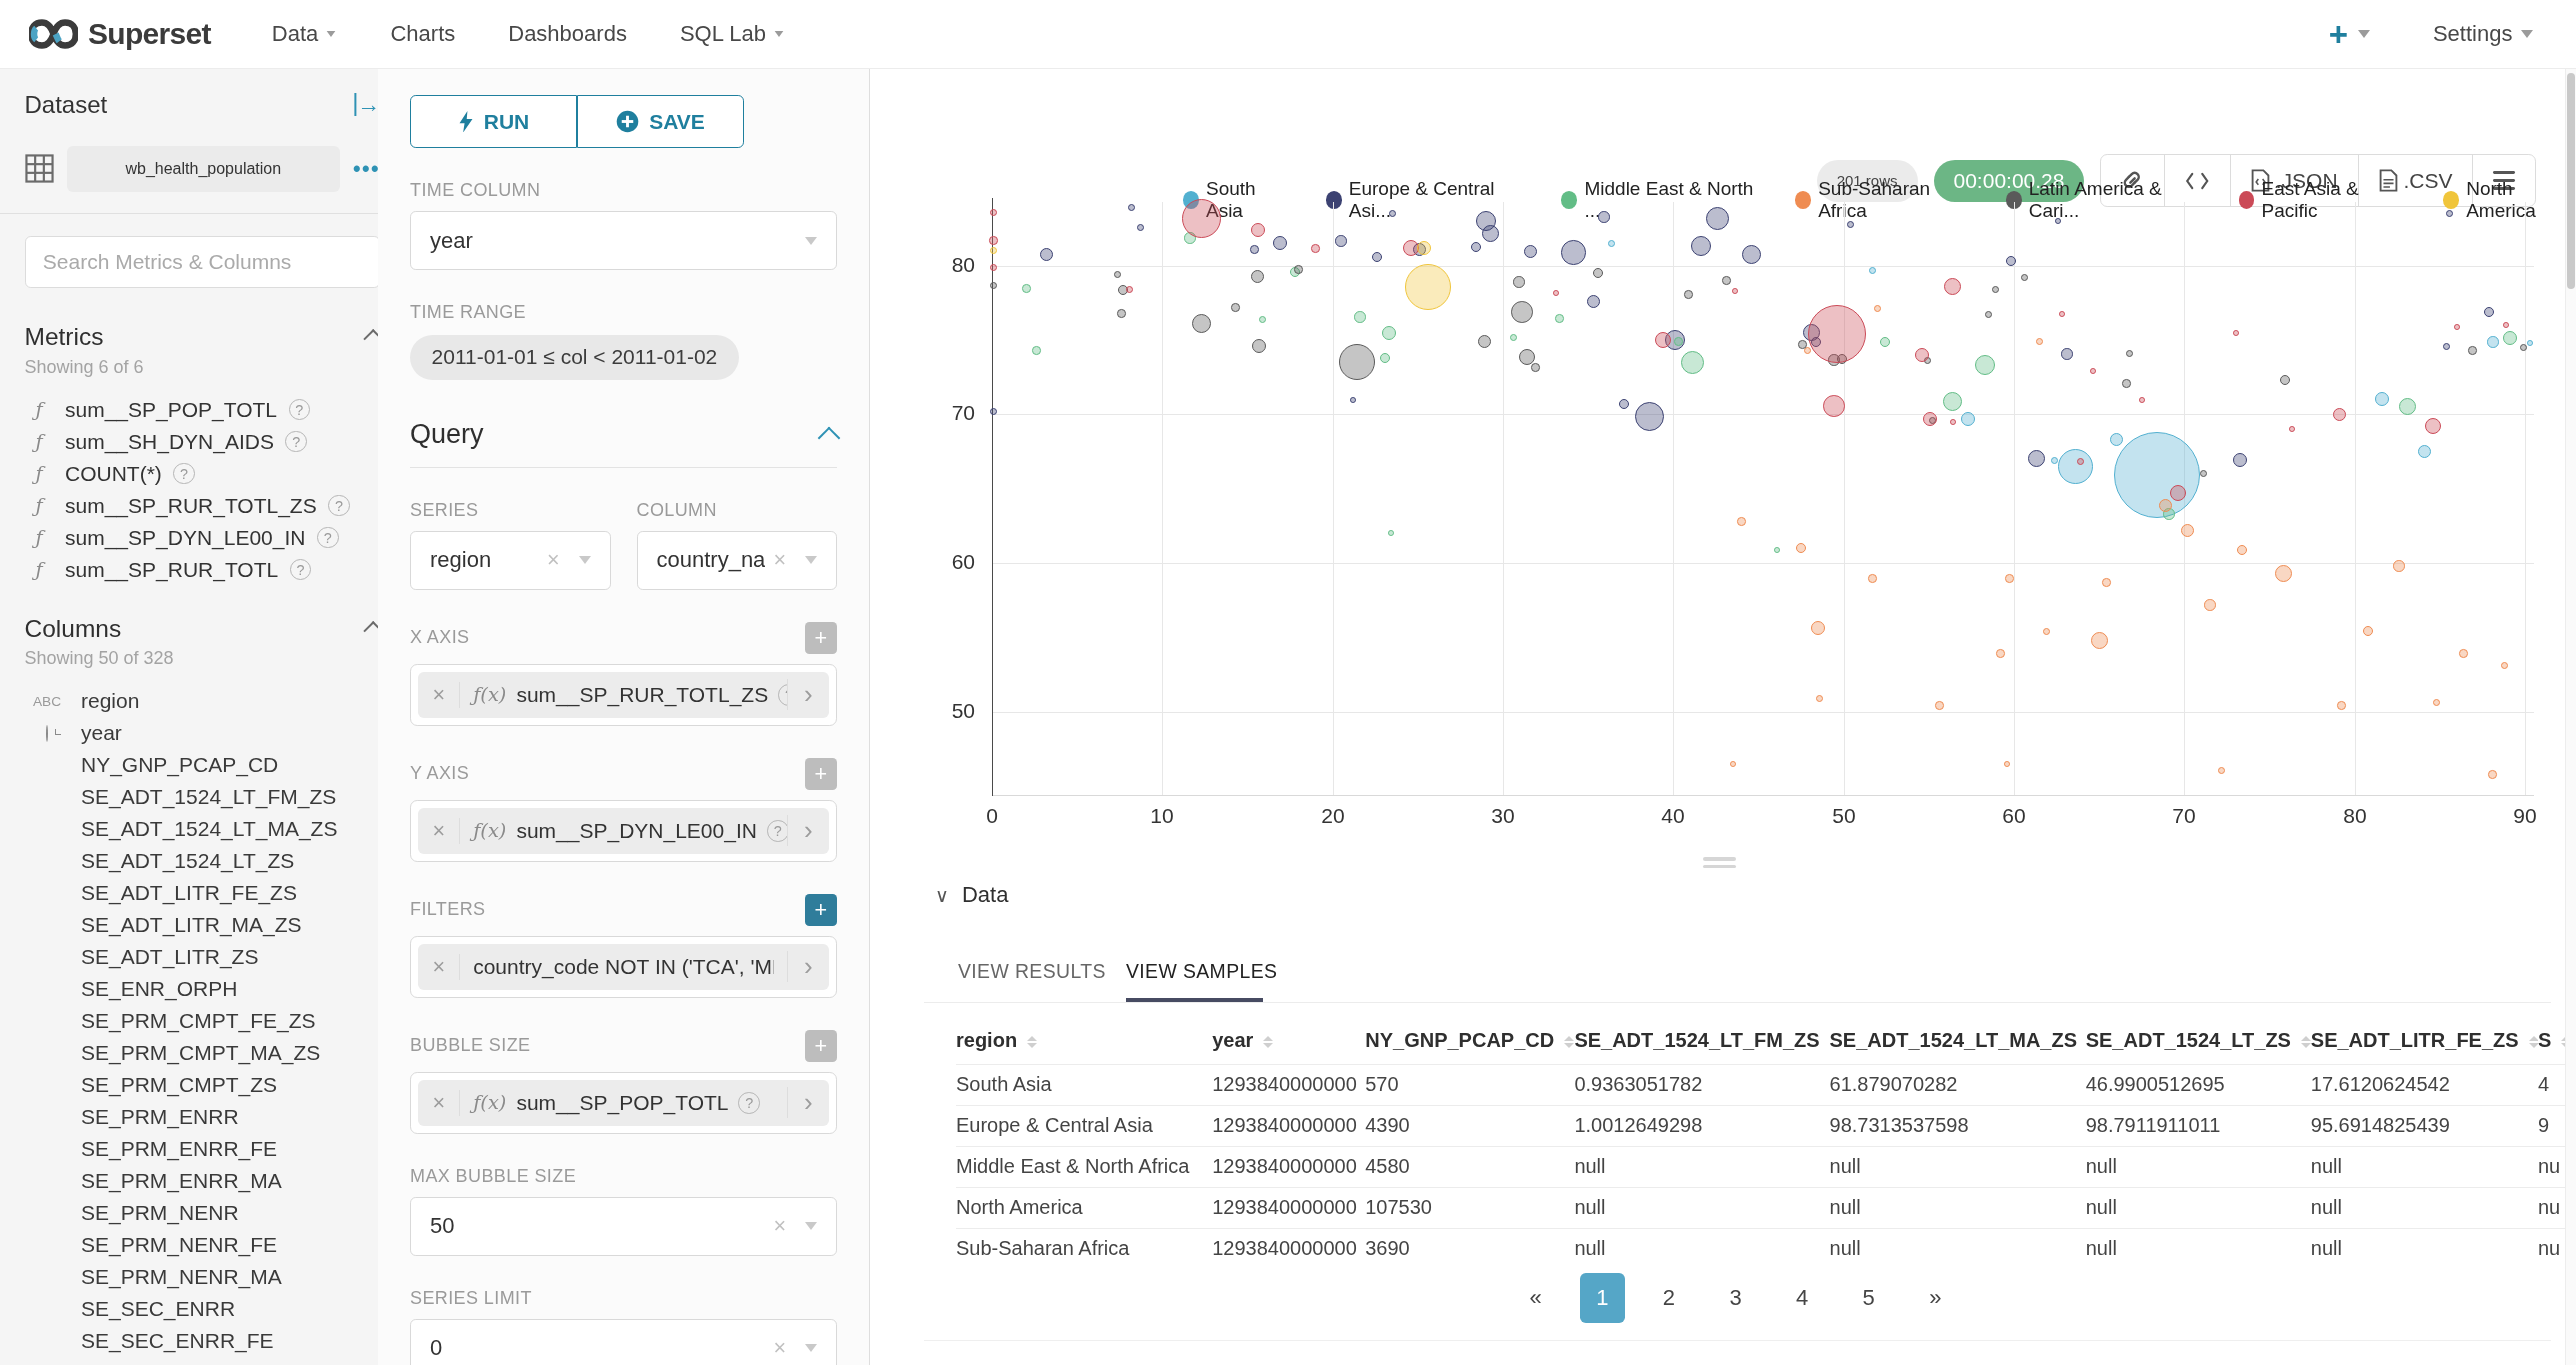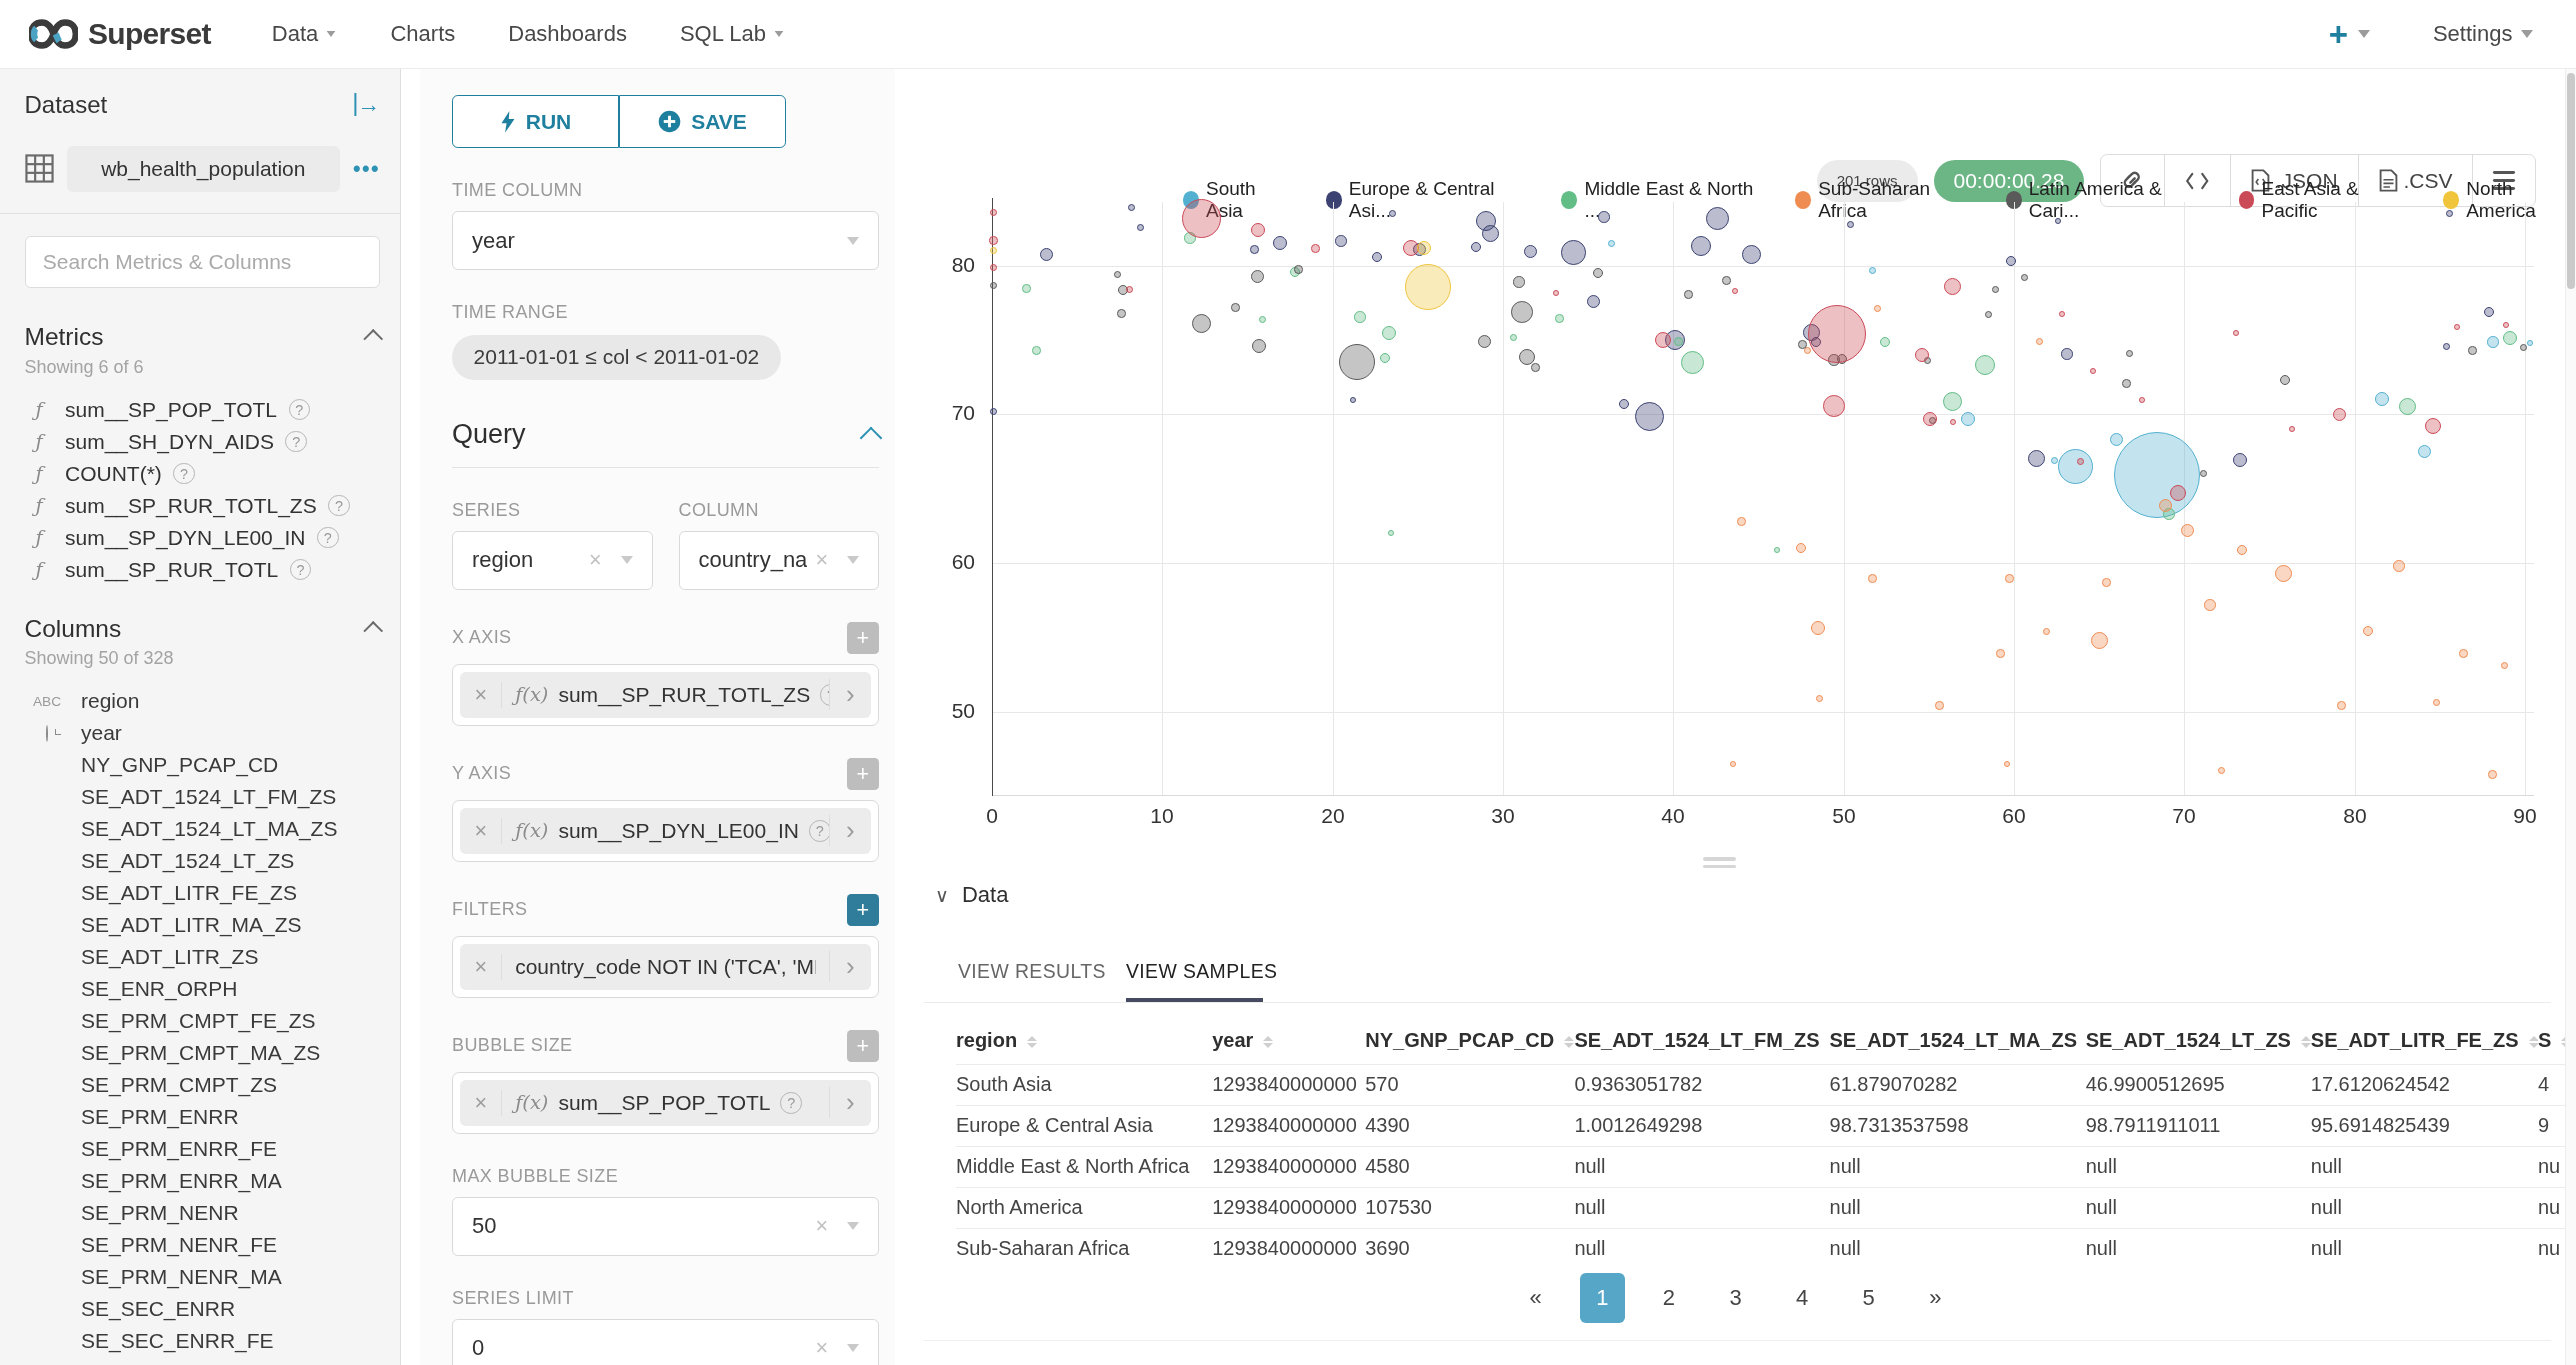--- a/index.html
+++ b/index.html
@@ -22,21 +22,21 @@
   
   .sidebar { position:absolute; left:0; top:69px; width:401px; height:1297px; background:#f5f5f5;
     border-right:0.7px solid #dedede; overflow:hidden; padding:21.6px 20px 0 24.5px; }
   .ds-head { display:flex; align-items:center; justify-content:space-between; }
   .ds-title { font-size:24px; color:#333; }
   .collapse-ic { color:#2e92b4; font-size:23px; font-weight:bold; border-right:2.9px solid #2e92b4;
     padding-right:1.4px; line-height:1; transform:scaleX(-1); }
   .ds-row { display:flex; align-items:center; margin-top:27px; gap:13px; }
   .grid-ic { width:29px; height:29px; flex:0 0 auto; }
   .ds-pill { background:#ebebeb; border-radius:5.8px; height:46px; flex:1; display:flex;
-    align-items:center; justify-content:center; font-size:21px; color:#333; }
+    align-items:center; justify-content:center; font-size:16px; color:#333; }
   .dots { color:#2e92b4; font-size:21.6px; font-weight:bold; letter-spacing:1.4px; }
   .ds-divider { border-top:0.7px solid #e0e0e0; margin:21.6px -20px 0 -24.5px; }
   .search-box { margin-top:21.6px; background:#fff; border:0.7px solid #dcdcdc; border-radius:5.8px;
     height:52px; display:flex; align-items:center; padding:0 17.3px; font-size:21px; color:#aaa; }
   .sec-head { display:flex; justify-content:space-between; align-items:center; margin-top:35px; }
   .sec-title { font-size:24.5px; color:#2f2f2f; }
   .chev-up { width:14.4px; height:14.4px; border-left:2.2px solid #6b6b6b; border-top:2.2px solid #6b6b6b;
     transform:rotate(45deg); margin-top:5.8px; }
   .showing { font-size:18px; color:#a3a3a3; margin-top:5.8px; }
   .mlist { margin-top:16px; }
@@ -46,21 +46,21 @@
   .qmark { width:21.6px; height:21.6px; border:1.4px solid #b5b5b5; border-radius:50%; color:#9a9a9a;
     font-size:14.4px; display:flex; align-items:center; justify-content:center; flex:0 0 auto; }
   .crow { display:flex; align-items:center; height:32px; gap:11.5px; }
   .ctype { width:45px; font-size:13.7px; color:#9a9a9a; text-align:center; flex:0 0 auto; }
   .clock { width:19px; height:19px; border:1.4px solid #8a8a8a; border-radius:50%; position:relative; margin:0 auto; }
   .clock::after { content:""; position:absolute; left:8px; top:2.9px; width:1.4px; height:6.5px; background:#8a8a8a; }
   .clock::before { content:""; position:absolute; left:8px; top:8px; width:5.8px; height:1.4px; background:#8a8a8a; }
   .cname { font-size:21px; color:#3a3a3a; }
 
   
-  .controls { position:absolute; left:420px; top:69px; width:492px; height:1297px; background:#fbfbfb;
+  .controls { position:absolute; left:378px; top:69px; width:492px; height:1297px; background:#fbfbfb;
     border-right:0.7px solid #dedede; overflow:hidden; padding:26px 32px 0 32px; }
   .runsave { display:flex; width:334px; height:53px; }
   .btn-run, .btn-save { flex:1; border:1.4px solid #1f7f9e; color:#1f7f9e; font-size:21px; font-weight:bold;
     display:flex; align-items:center; justify-content:center; gap:10px; background:#fff; cursor:pointer; }
   .btn-run { border-radius:5.8px 0 0 5.8px; border-right-width:0.7px; }
   .btn-save { border-radius:0 5.8px 5.8px 0; border-left-width:0.7px; }
   .ctl-label { font-size:18px; color:#9a9a9a; letter-spacing:0.4px; margin-top:32px;
     display:flex; justify-content:space-between; align-items:center; }
   .select { margin-top:10px; background:#fff; border:0.7px solid #d9d9d9; border-radius:5.8px; height:59px;
     display:flex; align-items:center; padding:0 19px; font-size:22px; color:#333; position:relative; }

